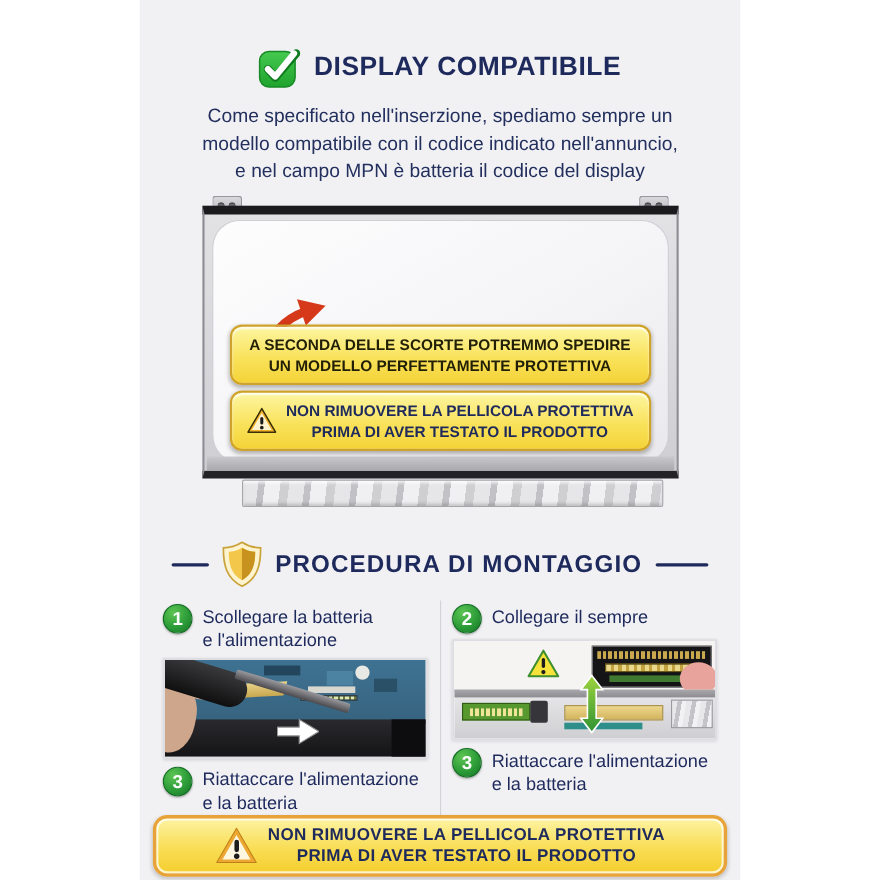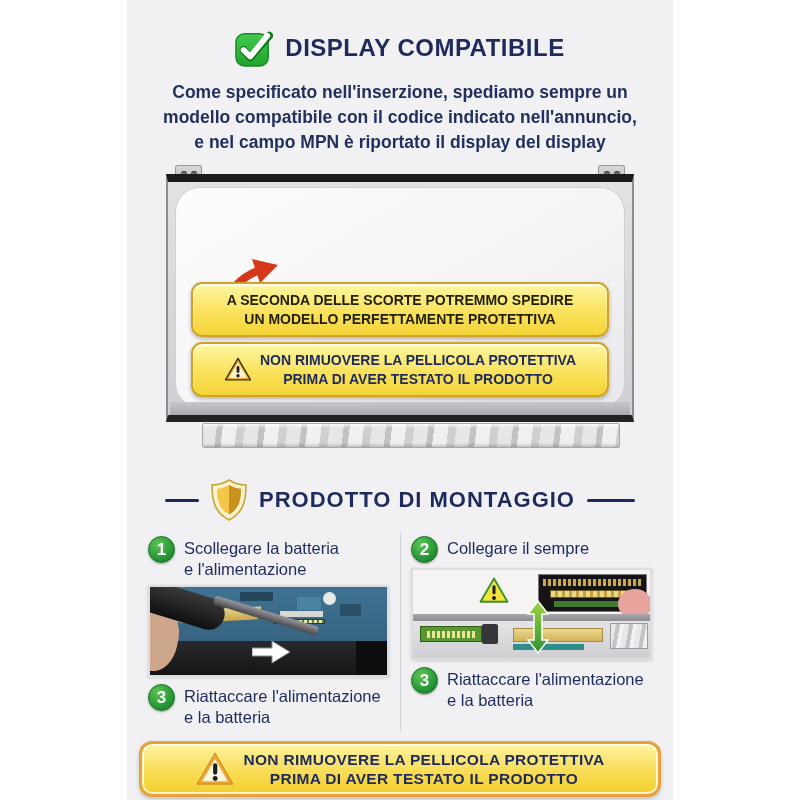--- a/index.html
+++ b/index.html
@@ -3,32 +3,32 @@
 <meta charset="utf-8">
 <style>
   * { margin: 0; padding: 0; box-sizing: border-box; }
   html, body { width: 800px; height: 800px; background: #ffffff; font-family: "Liberation Sans", sans-serif; }
   .content-column {
     position: relative;
     width: 546px; height: 800px;
     margin: 0 auto;
     background: #f1f1f4;
     overflow: hidden;
-    padding-top: 29px;
+    padding-top: 42px;
   }
 
   
   .header-row { display: flex; align-items: center; justify-content: center; gap: 12px; }
   .check-icon-svg { width: 38px; height: 38px; }
   .page-title { font-size: 24px; font-weight: bold; color: #1e2a5c; letter-spacing: .5px; }
 
-  .intro { margin-top: 13px; text-align: center; color: #23305e; font-size: 17.5px; line-height: 25px; font-weight: bold; }
-
-  
-  .panel-figure { position: relative; width: 468px; height: 292px; margin: 10px auto 0; }
+  .intro { margin-top: 13px; text-align: center; color: #23305e; font-size: 17.5px; line-height: 25px; }
+
+  
+  .panel-figure { position: relative; width: 433px; height: 292px; margin: 10px auto 0; }
   .bracket { position: absolute; top: 0; width: 27px; height: 17px; background: linear-gradient(#d9d9dc,#b9b9bd); border: 1px solid #97979d; border-bottom: none; border-radius: 3px 3px 0 0; display: flex; align-items: center; justify-content: center; gap: 4px; }
   .bracket.left { left: 9px; }
   .bracket.right { right: 9px; }
   .bracket .hole { width: 6px; height: 6px; border-radius: 50%; background: #6f6f76; box-shadow: inset 0 1px 1px #3c3c40; }
   .panel-body {
     position: absolute; top: 9px; left: 0; right: 0; height: 248px;
     background: linear-gradient(#e2e2e5,#cfcfd3);
     border-top: 8px solid #1b1b1e;
     border-left: 2px solid #8d8d93;
     border-right: 2px solid #8d8d93;
@@ -153,21 +153,21 @@
       <rect x="1" y="5" width="34" height="34" rx="9" fill="url(#gGreen)" stroke="#178a25" stroke-width="1.5"></rect>
       <path d="M9 22 L16 30 L36 7" fill="none" stroke="#0f7a1e" stroke-width="8" stroke-linecap="round" stroke-linejoin="round"></path>
       <path d="M9 22 L16 29 L34 7" fill="none" stroke="#ffffff" stroke-width="6" stroke-linecap="round" stroke-linejoin="round"></path>
     </svg>
     <div class="page-title">DISPLAY COMPATIBILE</div>
   </div>
 
   <div class="intro">
     <div>Come specificato nell'inserzione, spediamo sempre un</div>
     <div>modello compatibile con il codice indicato nell'annuncio,</div>
-    <div>e nel campo MPN è riportato il display del display</div>
+    <div>e nel campo MPN è batteria il codice del display</div>
   </div>
 
   <div class="panel-figure">
     <div class="bracket left">
         <span class="hole"></span>
         <span class="hole"></span>
       </div>
     <div class="bracket right">
         <span class="hole"></span>
         <span class="hole"></span>
@@ -205,21 +205,21 @@
     </div>
   </div>
 
   <div class="procedure-heading">
     <div class="head-line l"></div>
     <svg class="shield-svg" viewBox="0 0 36 42">
       <path d="M18 1 C 24 5, 30 6, 35 6 C 35 22, 32 34, 18 41 C 4 34, 1 22, 1 6 C 6 6, 12 5, 18 1 Z" fill="#fdf3cf" stroke="#c9a33a" stroke-width="1.6"></path>
       <path d="M18 6 C 22 8.5, 26 9.5, 30 9.7 C 30 21, 28 30, 18 35.5 C 8 30, 6 21, 6 9.7 C 10 9.5, 14 8.5, 18 6 Z" fill="#f3c84a"></path>
       <path d="M18 6 C 22 8.5, 26 9.5, 30 9.7 C 30 21, 28 30, 18 35.5 Z" fill="#c8921f"></path>
     </svg>
-    <div class="procedure-title">PRODOTTO DI MONTAGGIO</div>
+    <div class="procedure-title">PROCEDURA DI MONTAGGIO</div>
     <div class="head-line r"></div>
   </div>
 
   <div class="steps-section">
     <div class="steps-divider"></div>
 
     <div>
       <div class="step-row">
         <div class="step-badge">1</div>
         <div class="step-text">

